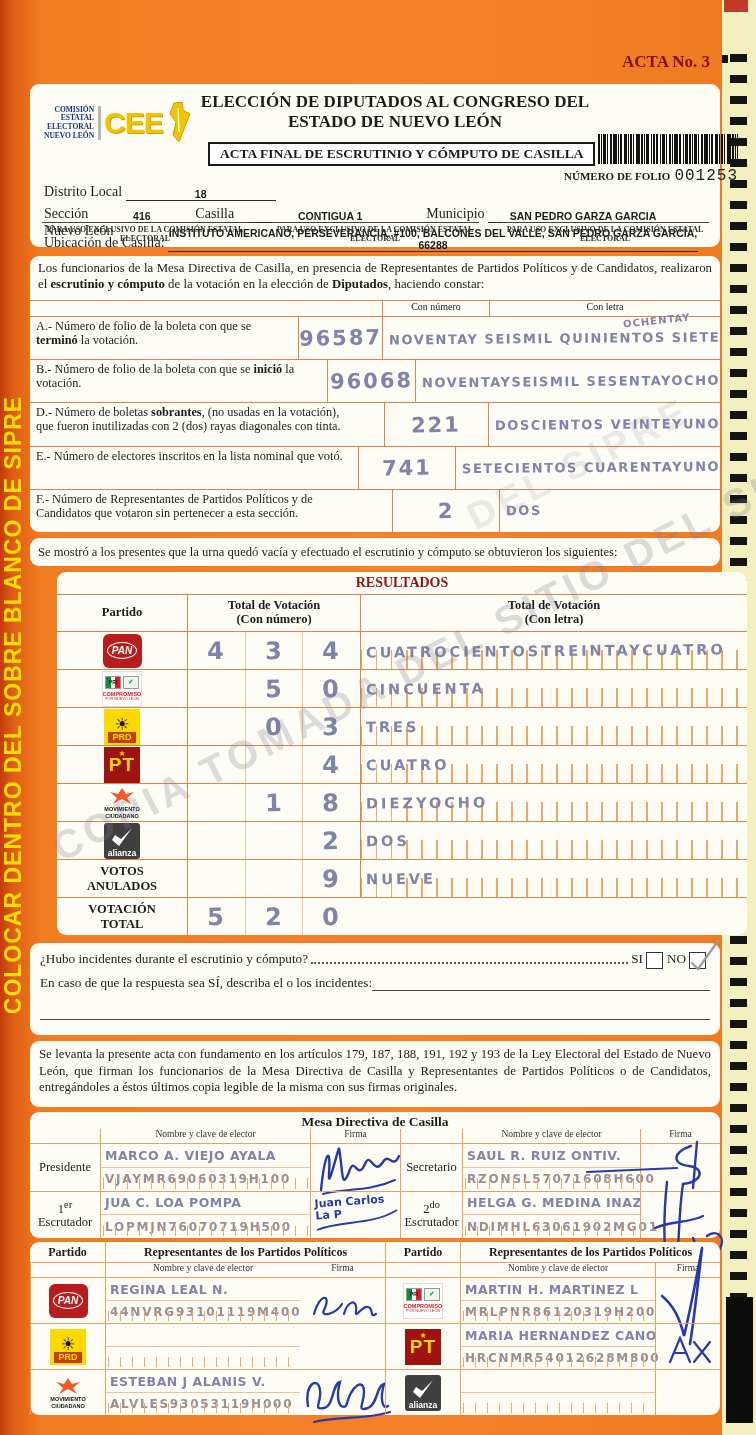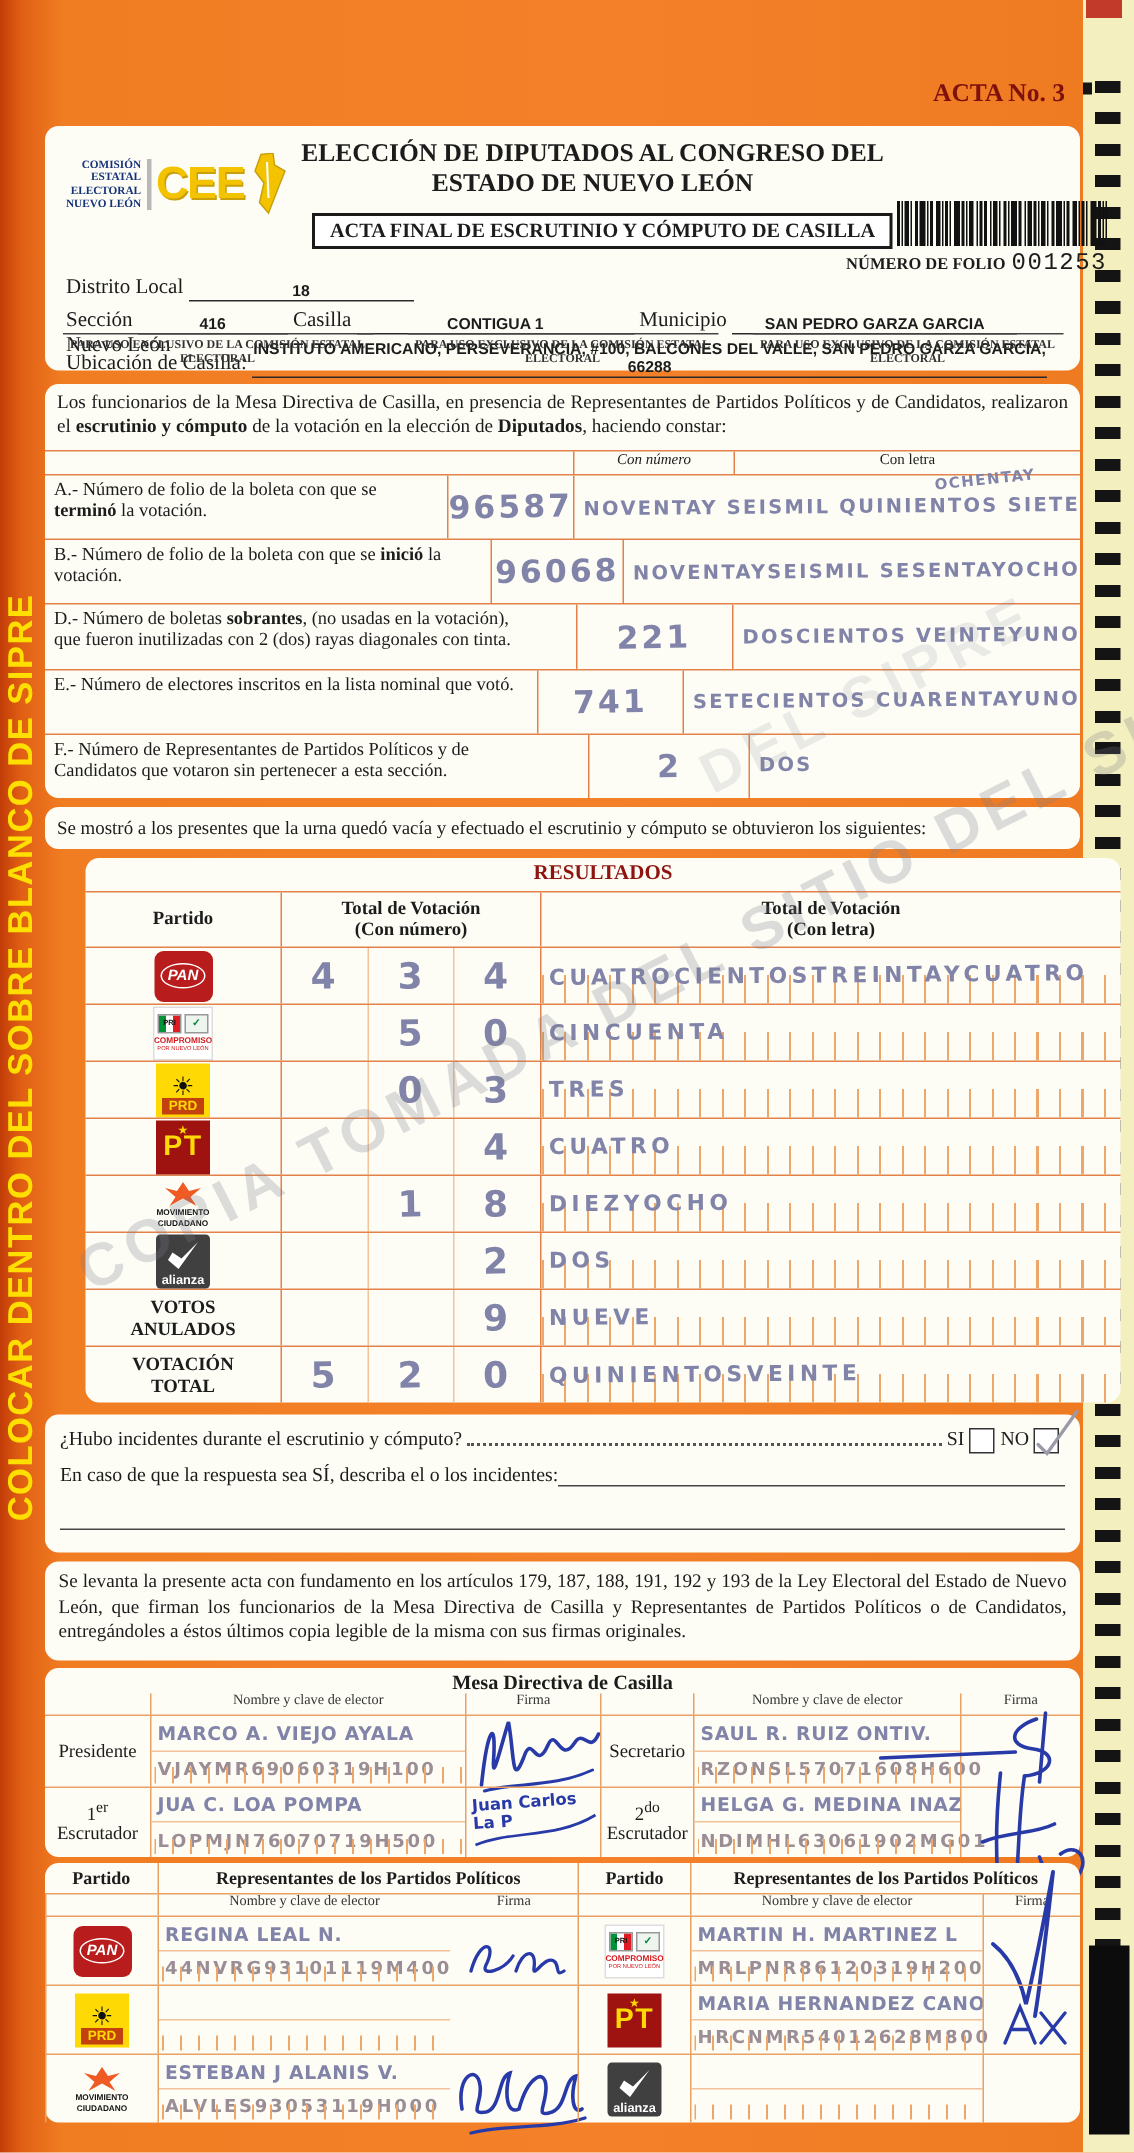--- a/index.html
+++ b/index.html
@@ -52,21 +52,21 @@
      font-family:"Liberation Sans",sans-serif;font-weight:bold;font-size:10.5px;vertical-align:-2px;}
   .uso{position:absolute;left:0;bottom:4px;width:100%;display:flex;justify-content:space-around;}
   .uso > div{width:30%;border-top:1.2px solid #444;padding-top:2px;text-align:center;
     font-size:8px;font-weight:bold;color:#333;}
   
   .func{top:256px;height:276px;}
   .func-intro{padding:5px 8px 2px 8px;font-size:12.8px;line-height:1.25;text-align:justify;}
   .ftable{position:absolute;left:0;top:44px;right:0;bottom:0;display:flex;flex-direction:column;}
   .fhead{display:flex;height:15px;border-top:1.3px solid #e2824a;font-size:10px;text-align:center;}
   .fhead .c1{width:352px;}
-  .fhead .c2{width:106px;border-left:1.3px solid #e2824a;font-style:italic;}
+  .fhead .c2{width:106px;border-left:1.3px solid #e2824a;}
   .fhead .c3{flex:1;border-left:1.3px solid #e2824a;}
   .frow{display:flex;flex:1;border-top:1.3px solid #e2824a;}
   .frow .lab{width:352px;padding:3px 4px 0 6px;font-size:12.3px;line-height:1.12;white-space:pre-line;}
   .frow .num{width:106px;border-left:1.3px solid #e2824a;display:flex;align-items:center;justify-content:center;}
   .frow .let{flex:1;border-left:1.3px solid #e2824a;display:flex;align-items:center;padding-left:6px;position:relative;}
   .hw{font-family:"DejaVu Sans",sans-serif;font-weight:bold;color:#8184a8;}
   .hw-num{font-size:21px;letter-spacing:2px;transform:rotate(-1deg);}
   .hw-let{font-size:13px;letter-spacing:1.5px;transform:rotate(-0.5deg);white-space:nowrap;}
   .hw-sup{position:absolute;right:30px;top:-2px;font-size:10px;letter-spacing:1px;color:#8184a8;
     font-family:"DejaVu Sans",sans-serif;font-weight:bold;transform:rotate(-6deg);}
@@ -477,24 +477,20 @@
         <div>
             <span class="hw hw-num">5</span>
           </div>
         <div>
             <span class="hw hw-num">2</span>
           </div>
         <div>
             <span class="hw hw-num">0</span>
           </div>
       </div>
-      <div class="lc">
-          <div class="ticks"></div>
-          <span class="hw hw-let">QUINIENTOSVEINTE</span>
-        </div>
     </div>
   </div>
 </div>
 
 <div class="card inc">
   <div class="inc-l1">
     <span>¿Hubo incidentes durante el escrutinio y cómputo?</span>
     <span class="leader"></span>
     <span>SI</span>
     <span class="chk"></span>

